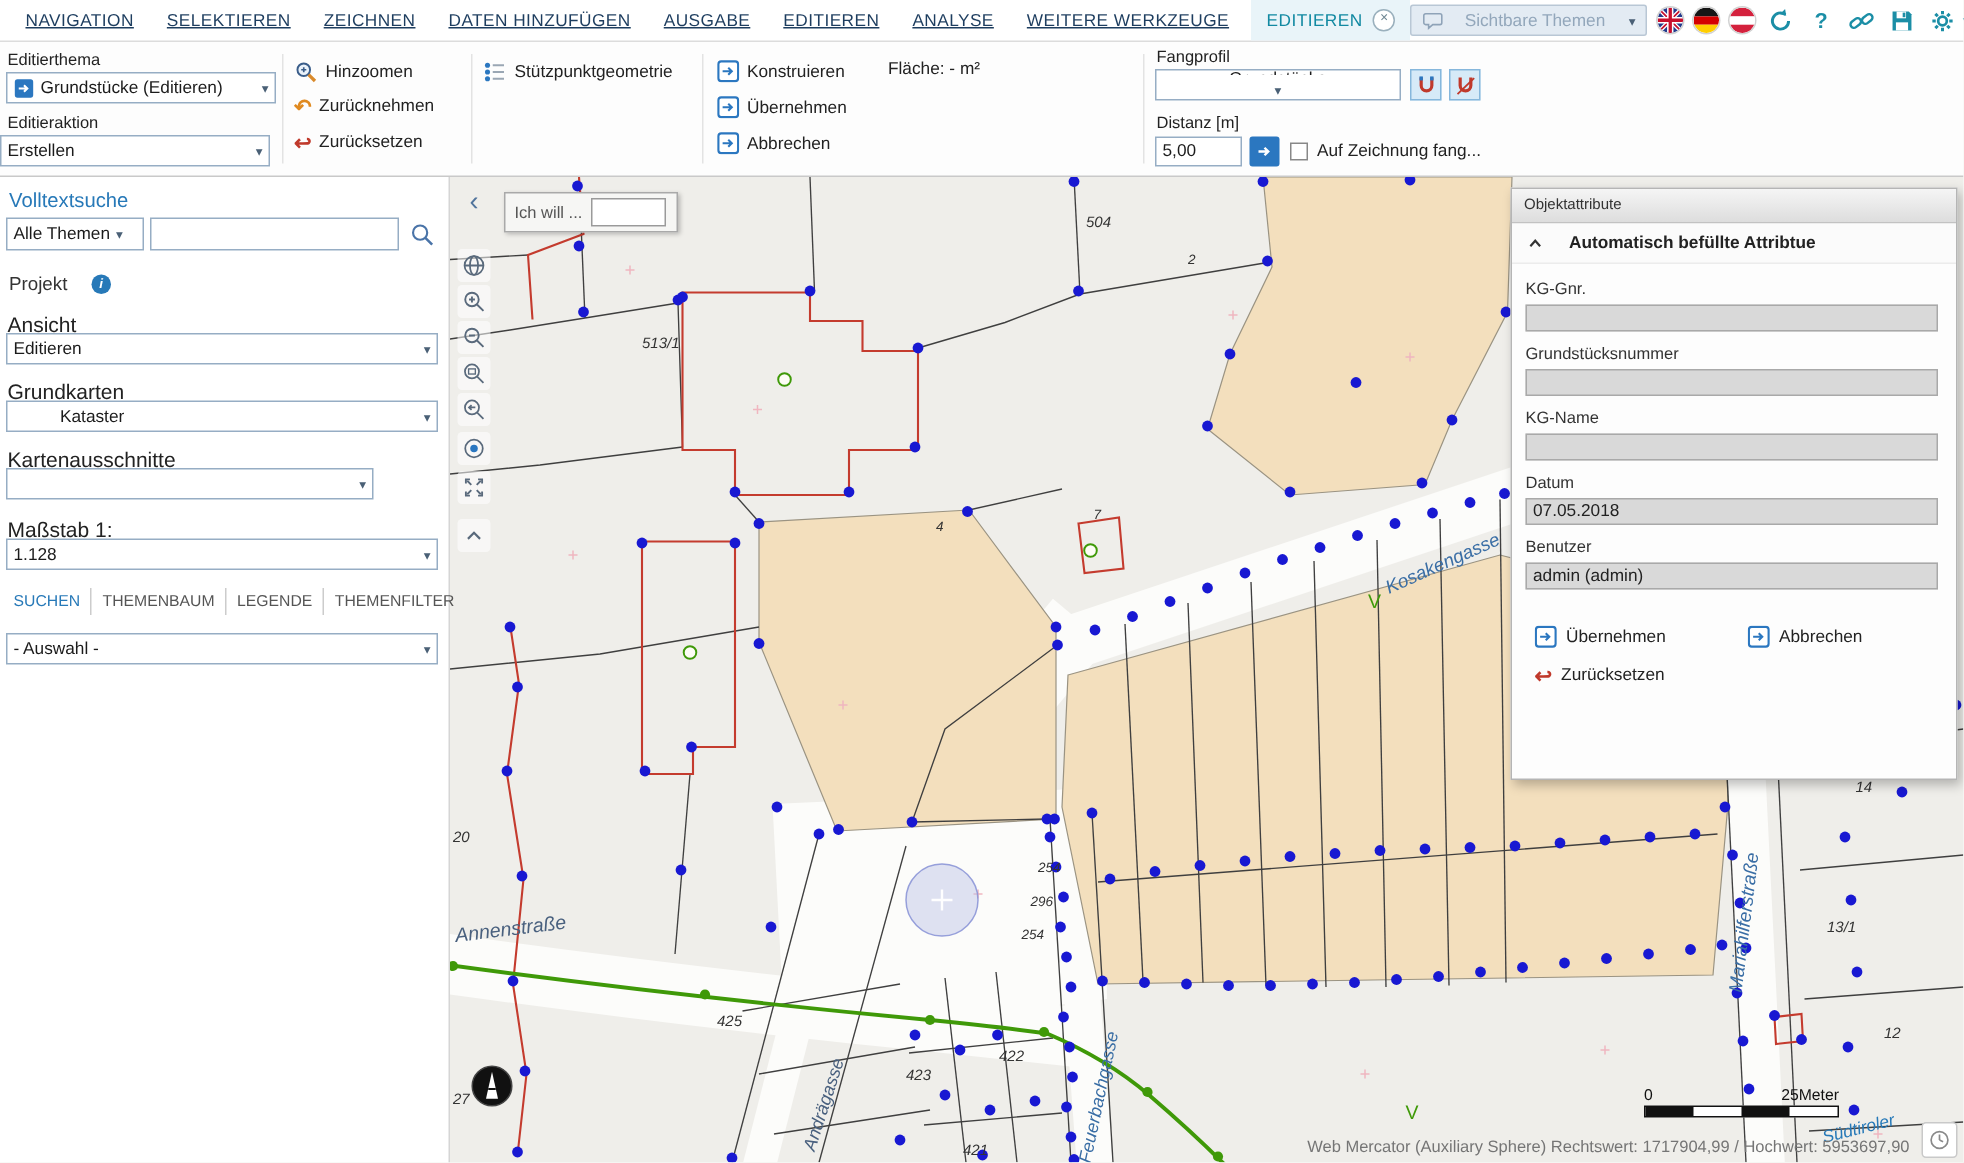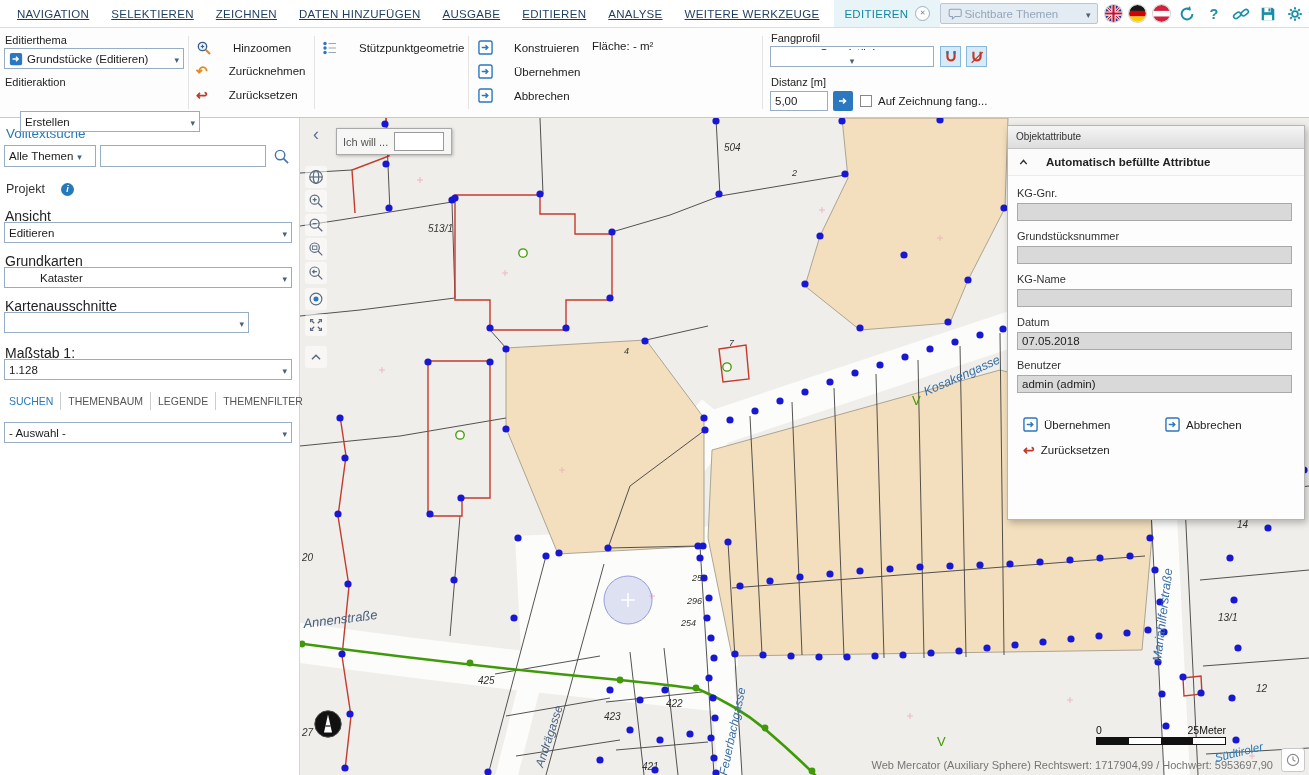--- a/index.html
+++ b/index.html
@@ -4,34 +4,34 @@
 <style>
   html,body{margin:0;padding:0;}
   body{width:1309px;height:775px;position:relative;font-family:"Liberation Sans",sans-serif;background:#fff;overflow:hidden;}
   
   #menubar{position:absolute;left:0;top:0;width:100%;height:28px;background:#fff;border-bottom:1px solid #dcdcdc;display:flex;align-items:center;padding-left:6px;box-sizing:border-box;z-index:40;}
   .mitem{padding:0 11px;font-size:11.5px;color:#1d3d5f;letter-spacing:.3px;white-space:nowrap;cursor:pointer;flex-shrink:0;text-decoration:underline;}
   .mtab{display:flex;align-items:center;gap:7px;background:#e9f4f9;height:27px;padding:0 10px;margin-left:4px;color:#1289a2;font-size:11.5px;letter-spacing:.3px;flex-shrink:0;cursor:pointer;}
   .closei{width:13px;height:13px;border:1px solid #9ab0bd;border-radius:50%;color:#6f8793;font-size:7px;line-height:12px;text-align:center;background:#fff;}
   .closei::before{content:"✕";}
   .mright{margin-left:auto;display:flex;align-items:center;gap:7px;padding-right:8px;}
-  .sichtbare{width:158px;height:21px;background:#e3ebf3;border:1px solid #b9c7d5;border-radius:2px;display:flex;align-items:center;gap:0;padding:0 7px;color:#93a7bb;font-size:11.5px;box-sizing:border-box;}
+  .sichtbare{width:158px;height:21px;background:#e3ebf3;border:1px solid #b9c7d5;border-radius:2px;display:flex;align-items:center;gap:12px;padding:0 7px;color:#93a7bb;font-size:11.5px;box-sizing:border-box;}
   .sichtbare .grow{flex:1;overflow:hidden;white-space:nowrap;}
   .flag{width:17px;height:17px;border-radius:50%;overflow:hidden;box-shadow:0 0 0 1px rgba(0,0,0,.18);flex-shrink:0;}
   .flag svg{display:block;}
   .ticon{width:20px;height:20px;display:inline-flex;align-items:center;justify-content:center;cursor:pointer;flex-shrink:0;}
   .smcaret{font-size:8px;color:#1b8ea6;margin-left:-4px;cursor:pointer;}
   
   #ribbon{position:absolute;left:0;top:28px;width:100%;height:90px;background:#fdfdfd;border-bottom:1px solid #c9c9c9;box-sizing:border-box;z-index:30;}
   .lab{position:absolute;font-size:11px;color:#222;white-space:nowrap;}
   .dd{position:absolute;height:21px;background:#fff;border:1px solid #96adc4;box-sizing:border-box;font-size:11.5px;color:#1b1b1b;display:flex;align-items:center;padding:0 4px;gap:4px;cursor:pointer;}
   .dd .val{flex:1;overflow:hidden;white-space:nowrap;}
   .caret::before{content:"▾";font-size:9px;color:#4a6076;}
   .vsep{position:absolute;top:8px;bottom:8px;width:1px;background:#e3e3e3;}
-  .rbtn{position:absolute;display:flex;align-items:center;gap:21px;font-size:11.5px;color:#222;cursor:pointer;white-space:nowrap;}
+  .rbtn{position:absolute;display:flex;align-items:center;gap:5px;font-size:11.5px;color:#222;cursor:pointer;white-space:nowrap;}
   .uicon{font-size:14px;font-weight:bold;line-height:14px;}
   .tinput{position:absolute;height:20px;border:1px solid #96adc4;box-sizing:border-box;font-size:11.5px;color:#1b1b1b;padding:0 4px;font-family:inherit;}
   .gobtn{position:absolute;width:20px;height:20px;background:#2b77c0;border-radius:2px;display:flex;align-items:center;justify-content:center;cursor:pointer;}
   .snapbtn{position:absolute;width:21px;height:21px;background:#d6eaf8;border:1px solid #86b7dc;box-sizing:border-box;display:flex;align-items:center;justify-content:center;cursor:pointer;}
   .cb{position:absolute;width:12px;height:12px;background:#fff;border:1px solid #888;box-sizing:border-box;cursor:pointer;}
   
   #sidebar{position:absolute;left:0;top:118px;width:300px;bottom:0;background:#fff;border-right:1px solid #d5d5d5;box-sizing:border-box;z-index:20;}
   .vtlink{position:absolute;left:6px;top:8px;font-size:13.5px;color:#2779b8;cursor:pointer;}
   .srow{position:absolute;left:4px;top:27px;display:flex;gap:4px;align-items:center;}
   .sdd{height:22px;background:#fff;border:1px solid #96adc4;box-sizing:border-box;font-size:11.5px;color:#1b1b1b;display:flex;align-items:center;padding:0 4px;gap:4px;cursor:pointer;}
@@ -188,21 +188,21 @@
     <span style="display:inline-flex;">
         <svg width="14" height="14" viewBox="0 0 16 16">
           <rect x="1" y="1" width="14" height="14" rx="2" fill="#2b77c0"></rect>
           <path d="M4,8 H10 M8,5.5 L10.5,8 L8,10.5" stroke="#fff" stroke-width="1.6" fill="none"></path>
         </svg>
       </span>
     <span class="val">Grundstücke (Editieren)</span>
     <span class="caret"></span>
   </div>
   <span class="lab" style="left:5px;top:48px;">Editieraktion</span>
-  <div class="dd" style="left:20px;top:62px;width:180px;margin-top:21px;">
+  <div class="dd" style="left:0;top:62px;width:180px;">
     <span class="val">Erstellen</span>
     <span class="caret"></span>
   </div>
 
   <div class="vsep" style="left:188px;"></div>
 
   <div class="rbtn" style="left:196px;top:12px;">
     <span style="display:inline-flex;">
         <svg width="16" height="16" viewBox="0 0 16 16">
           <circle cx="6.5" cy="6.5" r="4.2" fill="#eaf2fa" stroke="#3a5d8a" stroke-width="1.3"></circle>

